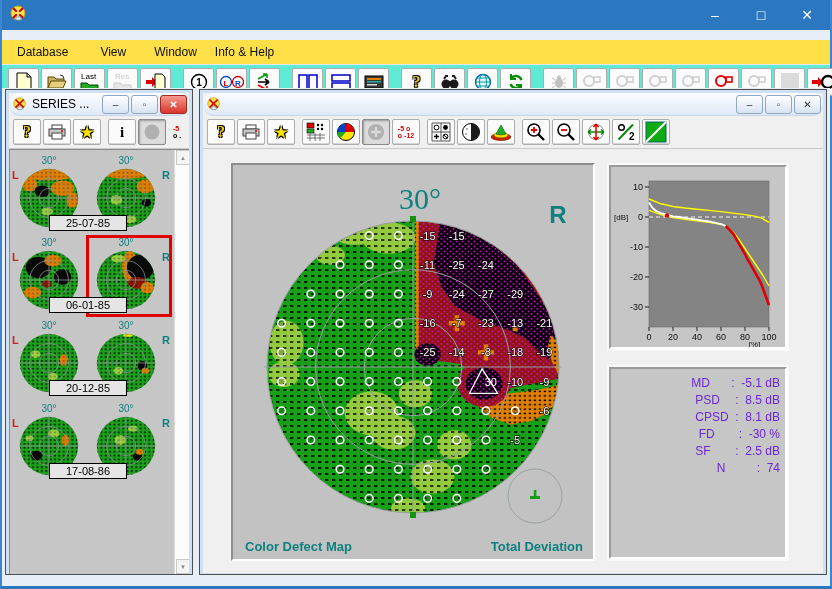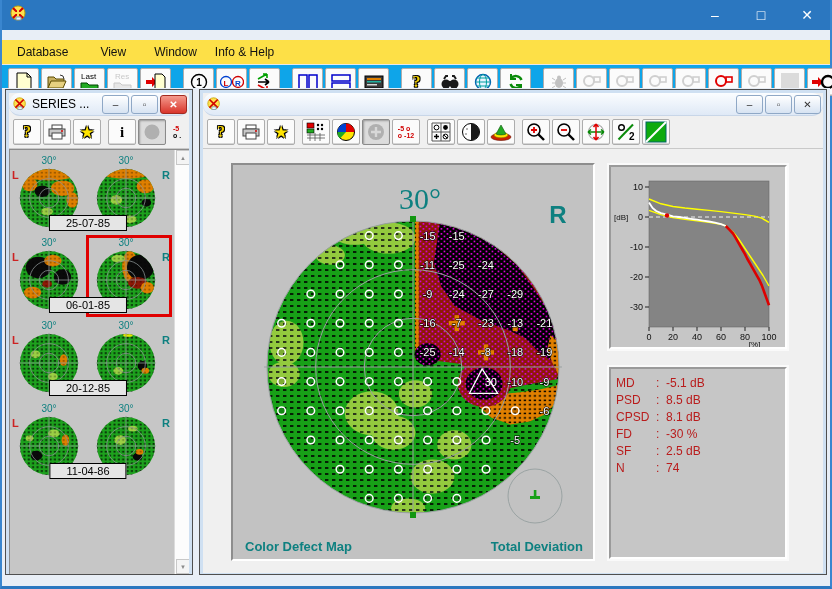--- a/index.html
+++ b/index.html
@@ -9,21 +9,21 @@
   
   .titlebar{height:30px;background:#2b77c0;color:#fff;display:flex;align-items:center;font-size:13px;}
   .titlebar .app-ico{margin:0 8px 0 8px;}
   .win-btns{margin-left:auto;display:flex;height:100%;}
   .wbtn{width:46px;display:flex;align-items:center;justify-content:center;font-size:14px;color:#fff;}
   
   .menubar{height:24px;background:#fde047;display:flex;align-items:center;font-size:12px;color:#111;border-bottom:1px solid #e8e8e8;margin-top:10px;}
   .menu-item{padding:0 9px;}
   .menu-item:first-child{margin-left:6px;}
   
-  .toolbar{height:34px;background:#0ea5e9;display:flex;align-items:center;padding:0 6px;border-bottom:1px solid #9a9a9a;}
+  .toolbar{height:34px;background:#5eead4;display:flex;align-items:center;padding:0 6px;border-bottom:1px solid #9a9a9a;}
   .btn{width:31px;height:28px;background:#fbfbfb;border:1px solid #adadad;border-radius:2px;
     display:flex;align-items:center;justify-content:center;margin-right:2px;box-sizing:border-box;
     box-shadow:inset 0 -1px 0 #d6d6d6;flex:none;position:relative;}
   .btn.pressed{background:#dcdcdc;box-shadow:inset 1px 1px 2px #9a9a9a;border-color:#8a8a8a;}
   .btn.dis svg, .btn.dis span{filter:grayscale(1) opacity(.45);}
   .tb-gap{width:10px;flex:none;}
   .tb-gap-s{width:5px;flex:none;}
   .q-glyph{color:#f2cf00;font-weight:bold;font-size:16px;font-family:"Liberation Serif",serif;
     text-shadow:1px 1px 0 #000,-1px 1px 0 #000,1px -1px 0 #000,-1px -1px 0 #000;}
   .star-glyph{color:#ffe400;font-size:17px;text-shadow:1px 1px 0 #000,-1px 1px 0 #000,1px -1px 0 #000,-1px -1px 0 #000;}
@@ -58,21 +58,21 @@
   .sbtn{position:absolute;left:1px;width:12px;height:13px;background:#f4f4f4;border:1px solid #c8c8c8;
     font-size:6px;color:#8a8a8a;display:flex;align-items:center;justify-content:center;}
   
   .field-client{position:relative;background:#f0f0f0;height:424px;overflow:hidden;}
   .map-panel{position:absolute;left:28px;top:14px;width:364px;height:398px;background:#c2c2c2;
     border-top:2px solid #8d8d8d;border-left:2px solid #8d8d8d;border-bottom:2px solid #fff;border-right:2px solid #fff;box-sizing:border-box;}
   .side-panel{position:absolute;background:#c6c6c6;border-top:2px solid #9a9a9a;border-left:2px solid #9a9a9a;
     border-bottom:2px solid #fff;border-right:2px solid #fff;box-sizing:border-box;box-shadow:0 0 0 2px #fafafa;}
   #bebie-panel{left:406px;top:16px;width:178px;height:184px;}
   #stats-panel{left:406px;top:218px;width:178px;height:192px;padding:6px 5px;}
-  .stat-row{display:flex;font-size:12px;color:#b91c1c;line-height:17px;}
+  .stat-row{display:flex;font-size:12px;color:#6d28d9;line-height:17px;justify-content:flex-end;}
   .stat-row .lbl{width:40px;}
   .stat-row .col{width:10px;}
 </style>
 </head>
 <body>
 
 <div class="app">
 
   <div class="titlebar">
     <span class="app-ico">
@@ -543,21 +543,21 @@
                   <ellipse cx="12" cy="11" rx="5" ry="4" fill="#0a0a0a"></ellipse>
                   <ellipse cx="14" cy="6" rx="4" ry="3" fill="#df7f00"></ellipse>
                   <ellipse cx="-6" cy="-6" rx="6" ry="5" fill="#9ccf44"></ellipse>
                   <ellipse cx="7" cy="-18" rx="5" ry="3" fill="#9ccf44"></ellipse>
                   <rect x="-32" y="-32" width="64" height="64" fill="url(#td3R)"></rect>
                 </g>
                 <circle cx="0" cy="0" r="10" fill="none" stroke="#8a9292" stroke-width="0.8"></circle>
                 <circle cx="0" cy="0" r="20" fill="none" stroke="#8a9292" stroke-width="0.8"></circle>
                 <path d="M0 -31 V31 M-31 0 H31" stroke="#8a9292" stroke-width="0.8" fill="none"></path>
               </svg>
-              <div class="datebox">11-04-86</div>
+              <div class="datebox">17-08-86</div>
             </div>
           </div>
         <div class="vscroll">
           <div class="sbtn" style="top:0">
               <span>▲</span>
             </div>
           <div class="sbtn" style="bottom:0;top:auto">
               <span>▼</span>
             </div>
         </div>

